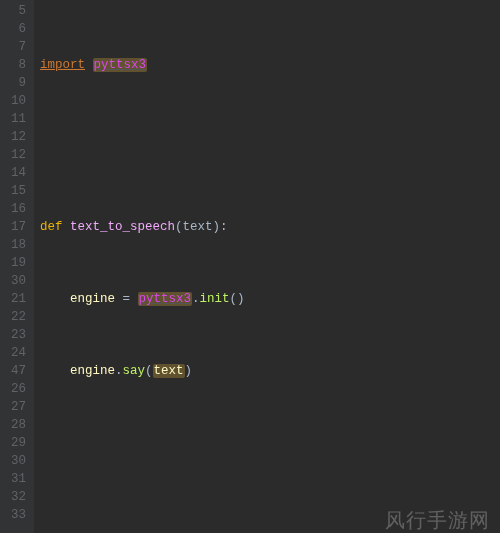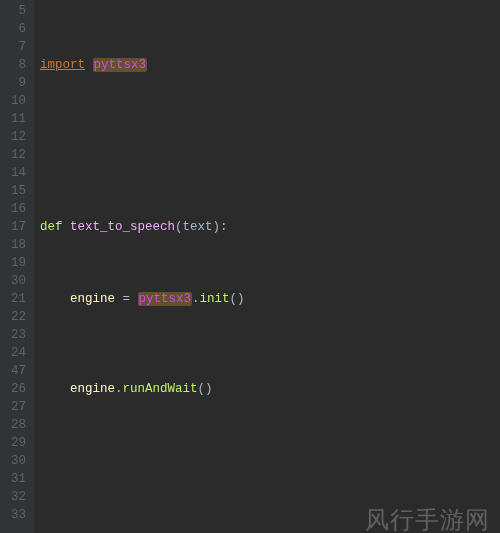--- a/index.html
+++ b/index.html
@@ -28,36 +28,36 @@
     flex-shrink: 0;
   }
   .gutter .ln { height: 18px; }
   .code {
     padding-top: 2px;
     padding-left: 6px;
     white-space: pre;
     flex: 1;
   }
   .line { height: 18px; }
-  .kw   { color: #bef264; }         
+  .kw   { color: #eab308; }         
   .imp  { color: #cc7832; text-decoration: underline; }
   .fn   { color: #f0abfc; }         
   .name { color: #fef9c3; }         
   .param{ color: #a9b7c6; }
   .call { color: #bef264; }
   .mod  { color: #d946ef; text-decoration: underline; text-decoration-color:#555; }         
   .op   { color: #a9b7c6; }         
   .punc { color: #a9b7c6; }
   .hl   { background: rgba(255,200,60,0.25); border-radius:2px; padding:0 1px; }
   .watermark {
     position: absolute;
     right: 10px;
     bottom: 4px;
     font-family: Liberation Serif, serif;
-    font-size: 24px;
+    font-size: 20px;
     color: rgba(255,255,255,0.25);
     letter-spacing: 1px;
     pointer-events: none;
   }
 </style>
 </head>
 <body>
 
 <div class="editor">
   <div class="gutter">
@@ -95,22 +95,22 @@
 
     <div class="line"><span class="imp">import</span> <span class="mod hl">pyttsx3</span></div>
 
 
     <div class="line"></div>
 
     <div class="line"><span class="kw">def</span> <span class="fn">text_to_speech</span><span class="punc">(</span><span class="param">text</span><span class="punc">)</span><span class="op">:</span></div>
 
     <div class="line">    <span class="name">engine</span><span class="op"> = </span><span class="mod hl">pyttsx3</span><span class="punc">.</span><span class="call">init</span><span class="punc">(</span><span class="punc">)</span></div>
 
+    <div class="line">    <span class="name">engine</span><span class="punc">.</span><span class="call">say</span><span class="punc">(</span><span class="name hl">text</span><span class="punc">)</span></div>
 
-    <div class="line">    <span class="name">engine</span><span class="punc">.</span><span class="call">runAndWait</span><span class="punc">(</span><span class="punc">)</span></div>
 
     
 
     
 
     
 
     
 
     

